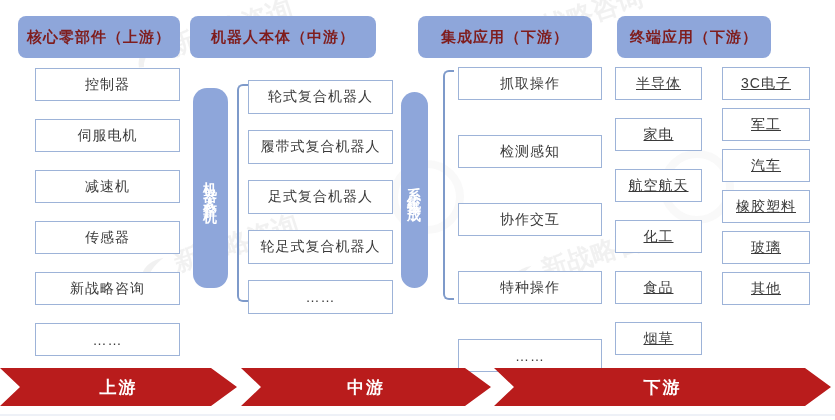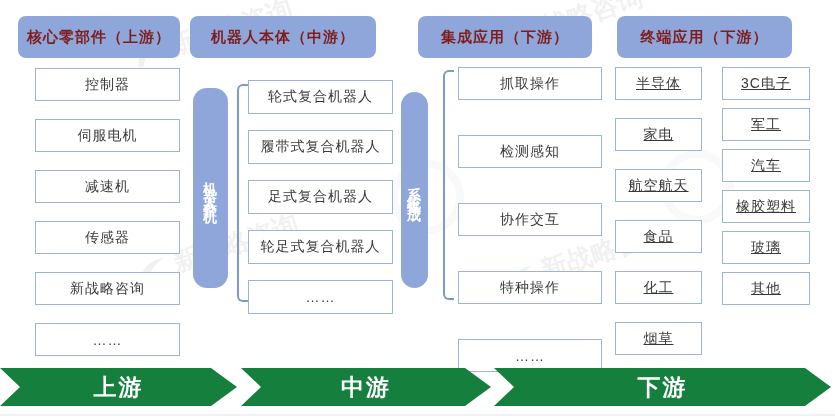--- a/index.html
+++ b/index.html
@@ -26,21 +26,21 @@
     font-size: 15px;
     display: flex;
     align-items: center;
     justify-content: center;
     letter-spacing: 1px;
     z-index: 3;
   }
   .hdr1 { left: 18px;  width: 162px; }
   .hdr2 { left: 190px; width: 186px; }
   .hdr3 { left: 418px; width: 174px; }
-  .hdr4 { left: 617px; width: 175px; }
+  .hdr4 { left: 617px; width: 154px; }
 
   
   .col {
     position: absolute;
     display: flex;
     flex-direction: column;
     z-index: 3;
   }
   .box {
     background: #ffffff;
@@ -92,28 +92,28 @@
     z-index: 2;
   }
   .bracket1 { left: 237px; top: 84px; height: 218px; }
   .bracket2 { left: 443px; top: 70px; height: 230px; }
 
   
   .arrow {
     position: absolute;
     top: 368px;
     height: 38px;
-    background: #15803d;
+    background: #b91c1c;
     clip-path: polygon(0 0, calc(100% - 26px) 0, 100% 50%, calc(100% - 26px) 100%, 0 100%, 20px 50%);
     display: flex;
     align-items: center;
     justify-content: center;
     color: #ffffff;
     font-weight: bold;
-    font-size: 23px;
+    font-size: 17px;
     letter-spacing: 2px;
     z-index: 3;
   }
   .arrow1 { left: 0;     width: 237px; }
   .arrow2 { left: 241px; width: 250px; }
   .arrow3 { left: 494px; width: 337px; }
 
   
   .wm {
     position: absolute;
@@ -215,22 +215,22 @@
     <div class="box">检测感知</div>
     <div class="box">协作交互</div>
     <div class="box">特种操作</div>
     <div class="box">……</div>
   </div>
 
   <div class="col col4a">
     <div class="box">半导体</div>
     <div class="box">家电</div>
     <div class="box">航空航天</div>
+    <div class="box">化工</div>
     <div class="box">食品</div>
-    <div class="box">化工</div>
     <div class="box">烟草</div>
   </div>
 
   <div class="col col4b">
     <div class="box">3C电子</div>
     <div class="box">军工</div>
     <div class="box">汽车</div>
     <div class="box">橡胶塑料</div>
     <div class="box">玻璃</div>
     <div class="box">其他</div>

